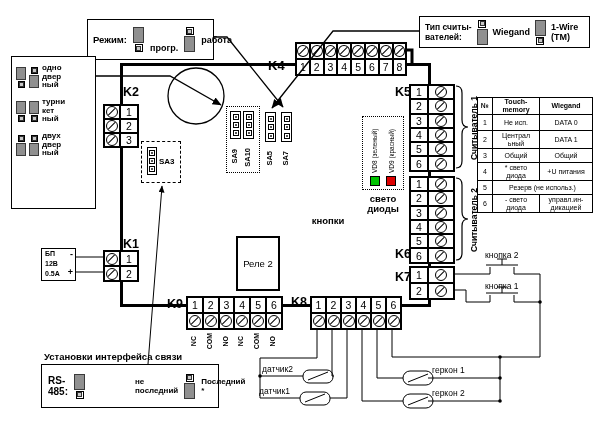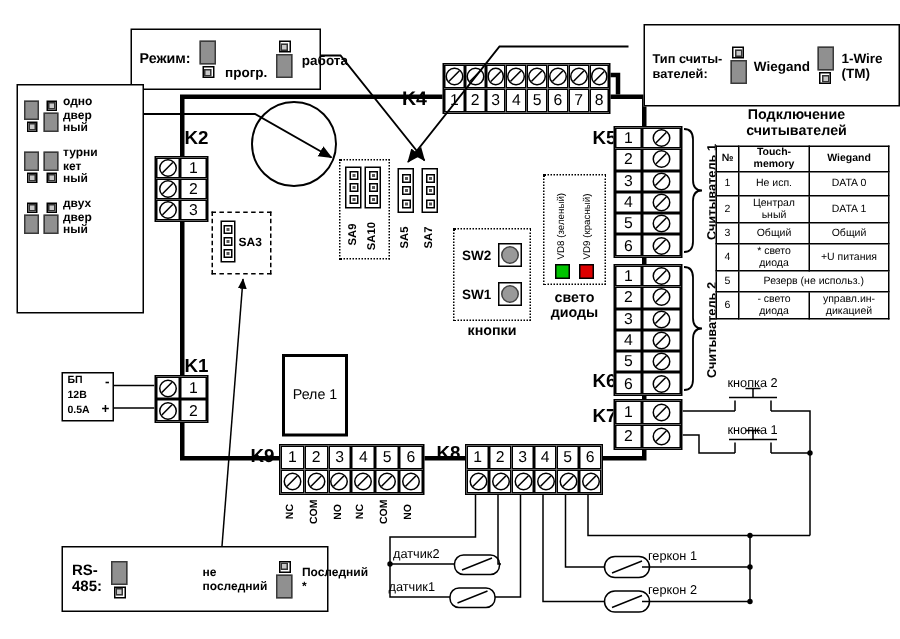--- a/index.html
+++ b/index.html
@@ -98,21 +98,21 @@
         <span class="pin"></span>
       </span>
     <span class="b" style="font-size:9px;margin-top:17px;">прогр.</span>
     <span class="jv">
         <span class="pin"></span>
         <span class="cap"></span>
       </span>
     <span class="b" style="font-size:9px;">работа</span>
   </div>
 
-  <div class="box" style="left:429px;top:16px;width:171px;height:55px;display:flex;align-items:center;gap:5px;padding:0 5px;">
+  <div class="box" style="left:419px;top:16px;width:171px;height:32px;display:flex;align-items:center;gap:5px;padding:0 5px;">
     <span class="b pre" style="font-size:8.5px;">Тип считы-
 вателей:</span>
     <span class="jv">
         <span class="pin"></span>
         <span class="cap"></span>
       </span>
     <span class="b" style="font-size:9px;">Wiegand</span>
     <span class="jv">
         <span class="cap"></span>
         <span class="pin"></span>
@@ -156,20 +156,21 @@
       <span class="jv sm">
           <span class="pin"></span>
           <span class="cap"></span>
         </span>
       <span class="b pre" style="font-size:8px;line-height:1.05;">двух
 двер
 ный</span>
     </div>
   </div>
 
+  <div class="abs b" style="left:44px;top:351px;font-size:9.5px;">Установки интерфейса связи</div>
   <div class="box" style="left:41px;top:364px;width:178px;height:44px;display:flex;align-items:center;gap:6px;padding:0 6px;">
     <span class="b" style="font-size:10px;">RS-485:</span>
     <span class="jv">
         <span class="cap"></span>
         <span class="pin"></span>
       </span>
     <span class="b" style="font-size:8px;margin-left:44px;">не последний</span>
     <span class="jv">
         <span class="pin"></span>
         <span class="cap"></span>
@@ -392,22 +393,22 @@
         <span class="screw"></span>
       </span>
       <span class="cell">
         <span class="screw"></span>
       </span>
       <span class="cell">
         <span class="screw"></span>
       </span>
   </div>
 
-  <div class="relay" style="left:188px;top:236px;">
-    <span>Реле 1</span>
+  <div class="relay" style="left:236px;top:236px;">
+    <span>Реле 2</span>
   </div>
 
   <div class="box dashb" style="left:141px;top:141px;width:40px;height:42px;"></div>
   <div class="strip" style="left:147px;top:147px;width:10px;height:28px;">
       <span class="sp"></span>
       <span class="sp"></span>
       <span class="sp"></span>
     </div>
   <span class="abs b" style="left:159px;top:157px;font-size:8px;">SA3</span>
 
@@ -439,47 +440,35 @@
       <span class="sp"></span>
       <span class="sp"></span>
     </div>
   <div class="abs cnt" style="left:264px;top:145px;width:11px;height:26px;">
       <span class="vt b" style="font-size:7.5px;">SA5</span>
     </div>
   <div class="abs cnt" style="left:280px;top:145px;width:11px;height:26px;">
       <span class="vt b" style="font-size:7.5px;">SA7</span>
     </div>
 
-  <div class="box dotb" style="left:302px;top:152px;width:52px;height:62px;display:flex;flex-direction:column;justify-content:space-evenly;padding:0 5px;">
-    <div style="display:flex;align-items:center;gap:4px;">
-      <span class="b" style="font-size:9px;">SW2</span>
-      <span class="swbtn"></span>
-    </div>
-    <div style="display:flex;align-items:center;gap:4px;">
-      <span class="b" style="font-size:9px;">SW1</span>
-      <span class="swbtn"></span>
-    </div>
-  </div>
   <div class="abs b cnt" style="left:300px;top:215px;width:56px;height:11px;font-size:9.5px;">кнопки</div>
 
   <div class="box dotb" style="left:362px;top:116px;width:42px;height:74px;display:flex;justify-content:space-evenly;align-items:flex-end;padding:3px 0;">
     <div style="display:flex;flex-direction:column;align-items:center;gap:3px;">
       <span class="vt" style="font-size:6.5px;height:48px;">VD8 (зеленый)</span>
       <span class="led ledg"></span>
     </div>
     <div style="display:flex;flex-direction:column;align-items:center;gap:3px;">
       <span class="vt" style="font-size:6.5px;height:48px;">VD9 (красный)</span>
       <span class="led ledr"></span>
     </div>
   </div>
   <div class="abs b pre cnt" style="left:362px;top:193px;width:42px;height:22px;font-size:9.5px;line-height:1.1;">свето
 диоды</div>
 
-  <div class="abs b pre cnt" style="left:477px;top:72px;width:108px;height:22px;font-size:9.5px;line-height:1.15;">Подключение
-считывателей</div>
   <table id="ctable">
     <tbody>
         <tr>
       <th style="width:12px;height:16px;">№</th>
       <th style="width:44px;" class="pre">Touch-
 memory</th>
       <th style="width:50px;">Wiegand</th>
     </tr>
     <tr>
       <td style="height:15px;">1</td>

